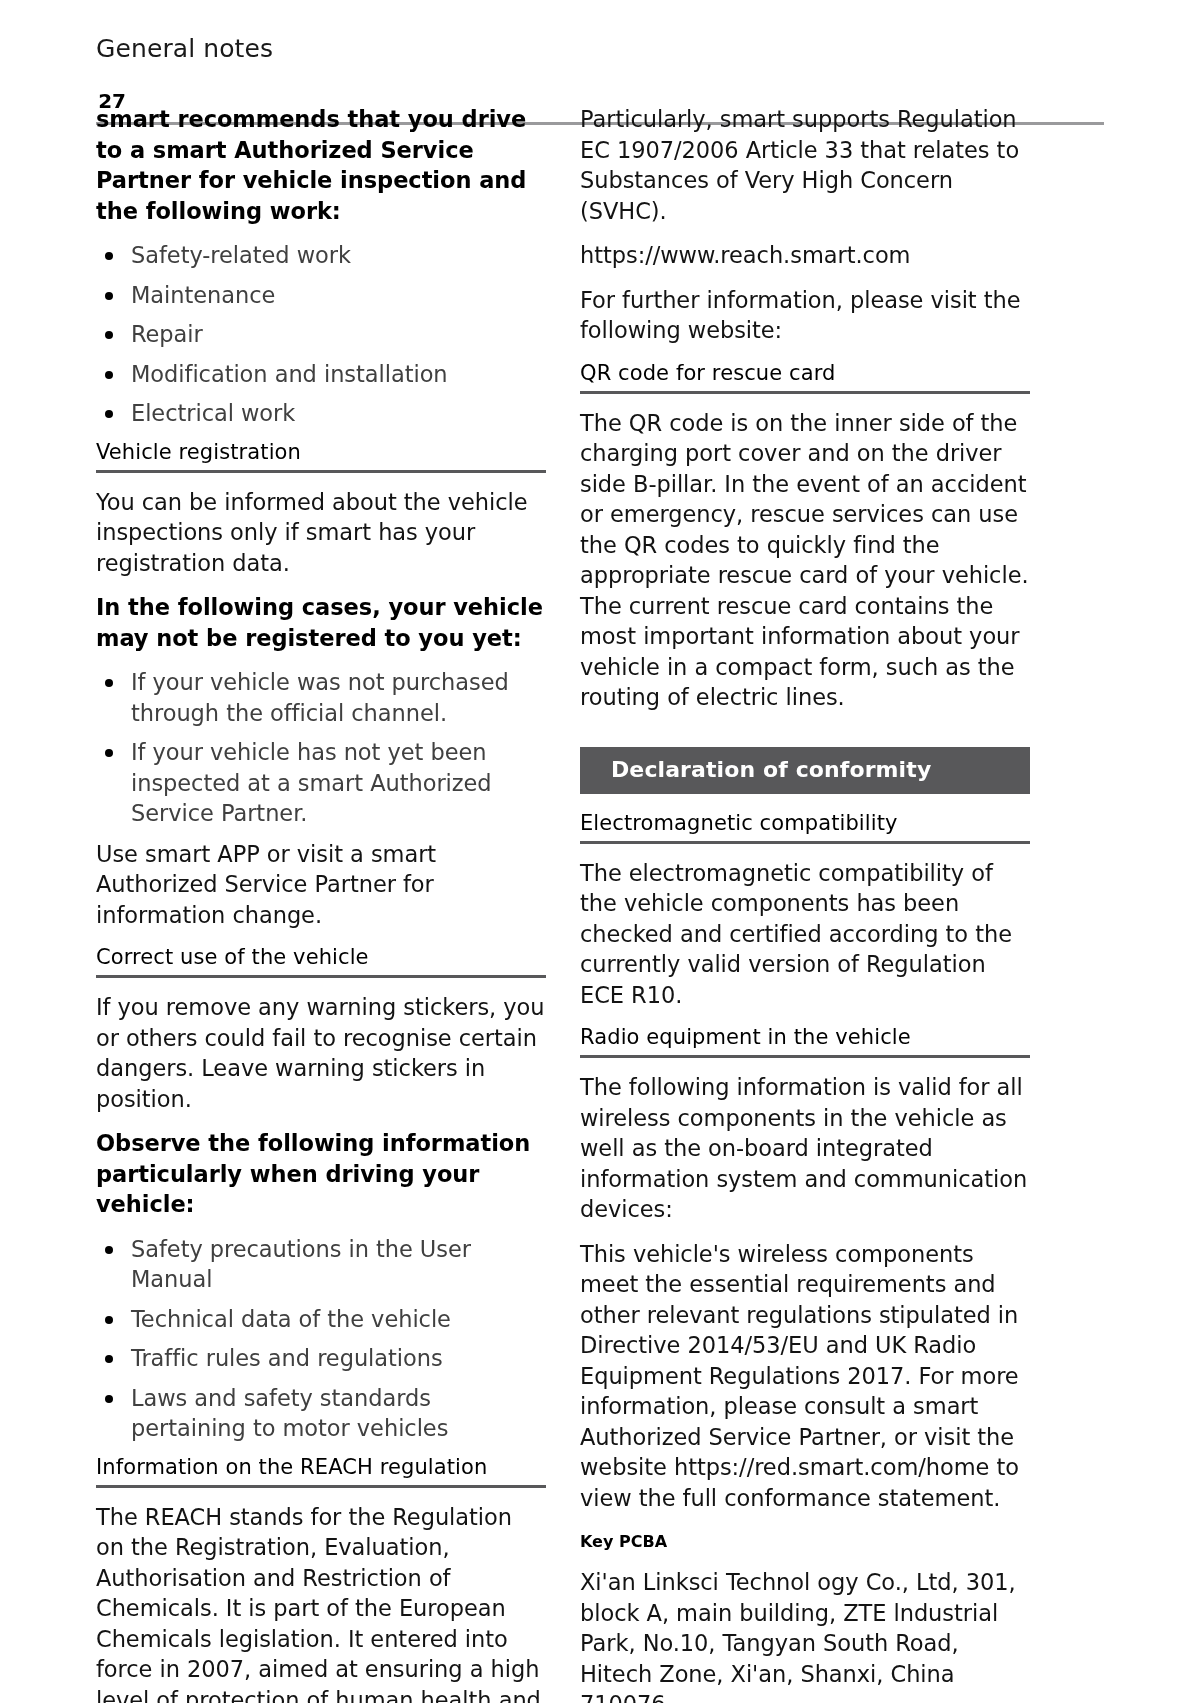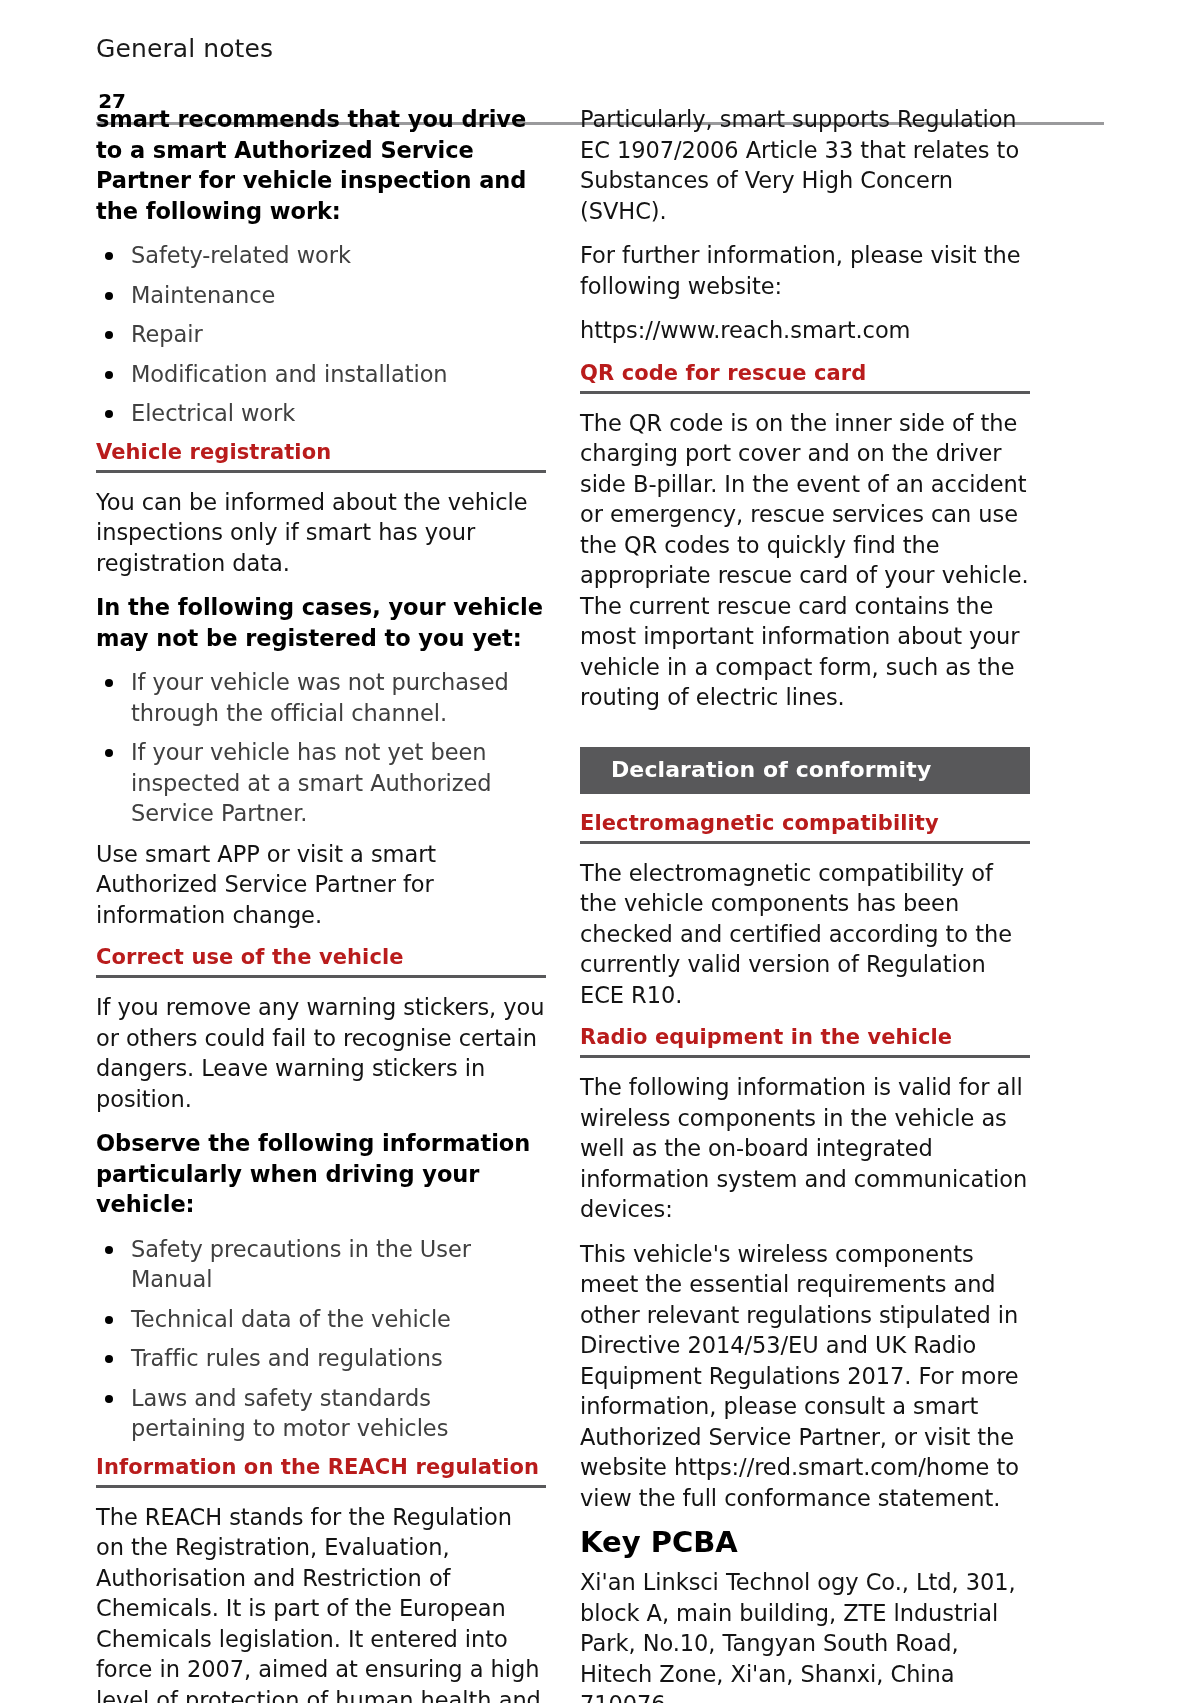--- a/index.html
+++ b/index.html
@@ -109,22 +109,22 @@
     background: #000000;
   }
 
   
   .subhead {
     margin: 6px 0 14px 0;
   }
   .subhead .subhead-text {
     display: block;
     font-size: 21px;
-    font-weight: bold;
-    color: #b91c1c;
+    font-weight: normal;
+    color: #000000;
     line-height: 27px;
     letter-spacing: 0.1px;
   }
   .subhead .subhead-rule {
     display: block;
     margin-top: 4px;
     height: 3px;
     background: #58585a;
   }
 
@@ -138,21 +138,21 @@
     font-size: 22px;
     font-weight: bold;
     color: #ffffff;
     line-height: 28px;
     letter-spacing: 0.1px;
   }
 
   
   .minihead {
     margin: 4px 0 10px 0;
-    font-size: 29px;
+    font-size: 16px;
     font-weight: bold;
     color: #000000;
     line-height: 30px;
   }
 </style>
 </head>
 <body>
 
 <div class="page">
 
@@ -216,23 +216,23 @@
       </div>
 
       <p class="body-text">The REACH stands for the Regulation on the Registration, Evaluation, Authorisation and Restriction of Chemicals. It is part of the European Chemicals legislation. It entered into force in 2007, aimed at ensuring a high level of protection of human health and the environment. At the same time, it ensures the free circulation of chemicals on the internal market while enhancing competitiveness and innovation. The basic principle of REACH is that producers, importers, and downstream users assume responsibilities for their chemicals.</p>
 
     </div>
 
     <div class="col">
 
       <p class="body-text">Particularly, smart supports Regulation EC 1907/2006 Article 33 that relates to Substances of Very High Concern (SVHC).</p>
 
+      <p class="body-text">https://www.reach.smart.com</p>
+
       <p class="body-text">For further information, please visit the following website:</p>
-
-      <p class="body-text">https://www.reach.smart.com</p>
 
       <div class="subhead">
         <span class="subhead-text">QR code for rescue card</span>
         <span class="subhead-rule"></span>
       </div>
 
       <p class="body-text">The QR code is on the inner side of the charging port cover and on the driver side B-pillar. In the event of an accident or emergency, rescue services can use the QR codes to quickly find the appropriate rescue card of your vehicle. The current rescue card contains the most important information about your vehicle in a compact form, such as the routing of electric lines.</p>
 
       <div class="section-banner">
         <span class="banner-text">Declaration of conformity</span>

